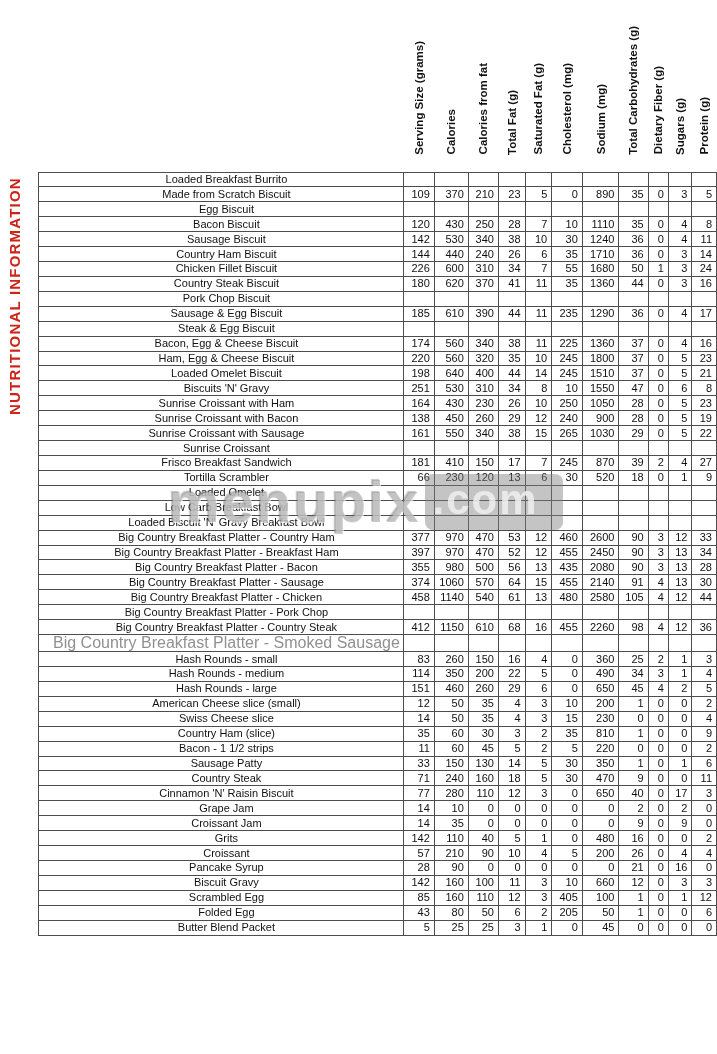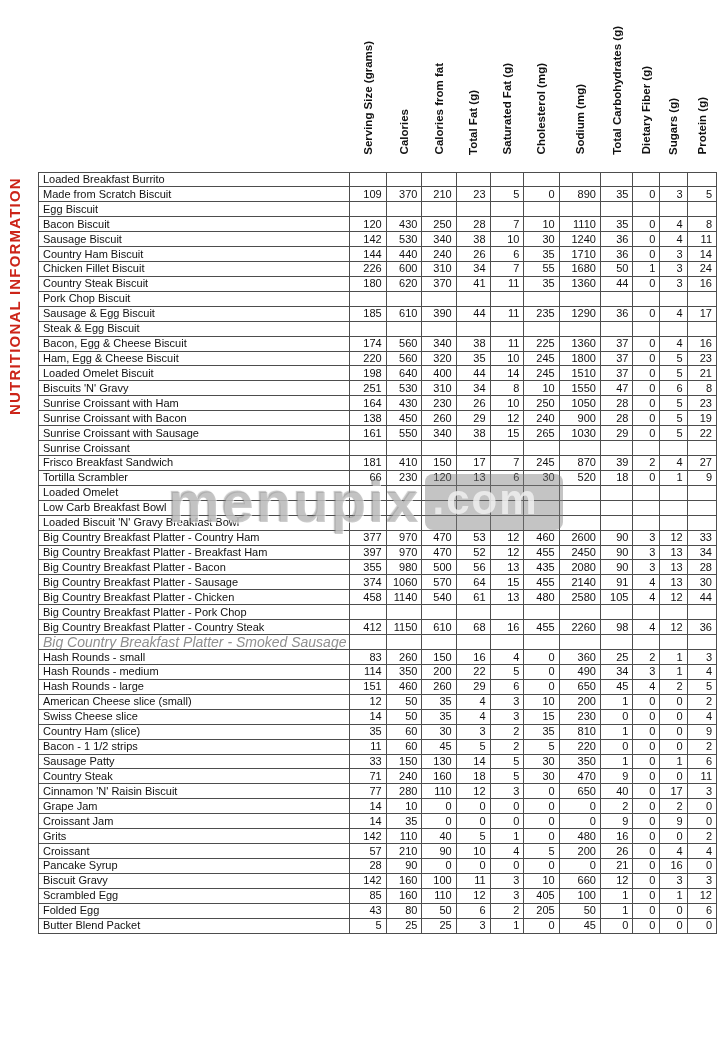--- a/index.html
+++ b/index.html
@@ -97,23 +97,23 @@
   tbody td {
     border: 1px solid #4d4d4d;
     height: 14.93px;
     font-size: 11px;
     color: #111111;
     padding: 0 3px;
     overflow: hidden;
     white-space: nowrap;
     line-height: 1;
   }
-  td.name-cell { text-align: left; padding-left: 4px; margin-top: 16px; }
+  td.name-cell { text-align: center; padding-left: 14px; margin-top: 16px; }
   td.num-cell  { text-align: right; padding-right: 4px; }
-  tr.muted td.name-cell { color: #909090; font-size: 14px; font-style: italic; }
+  tr.muted td.name-cell { color: #909090; font-size: 16px; }
 
   
   .watermark {
     position: absolute;
     left: 168px;
     top: 468px;
     font-weight: bold;
     font-size: 58px;
     letter-spacing: 2px;
     color: rgba(150, 150, 150, 0.48);

